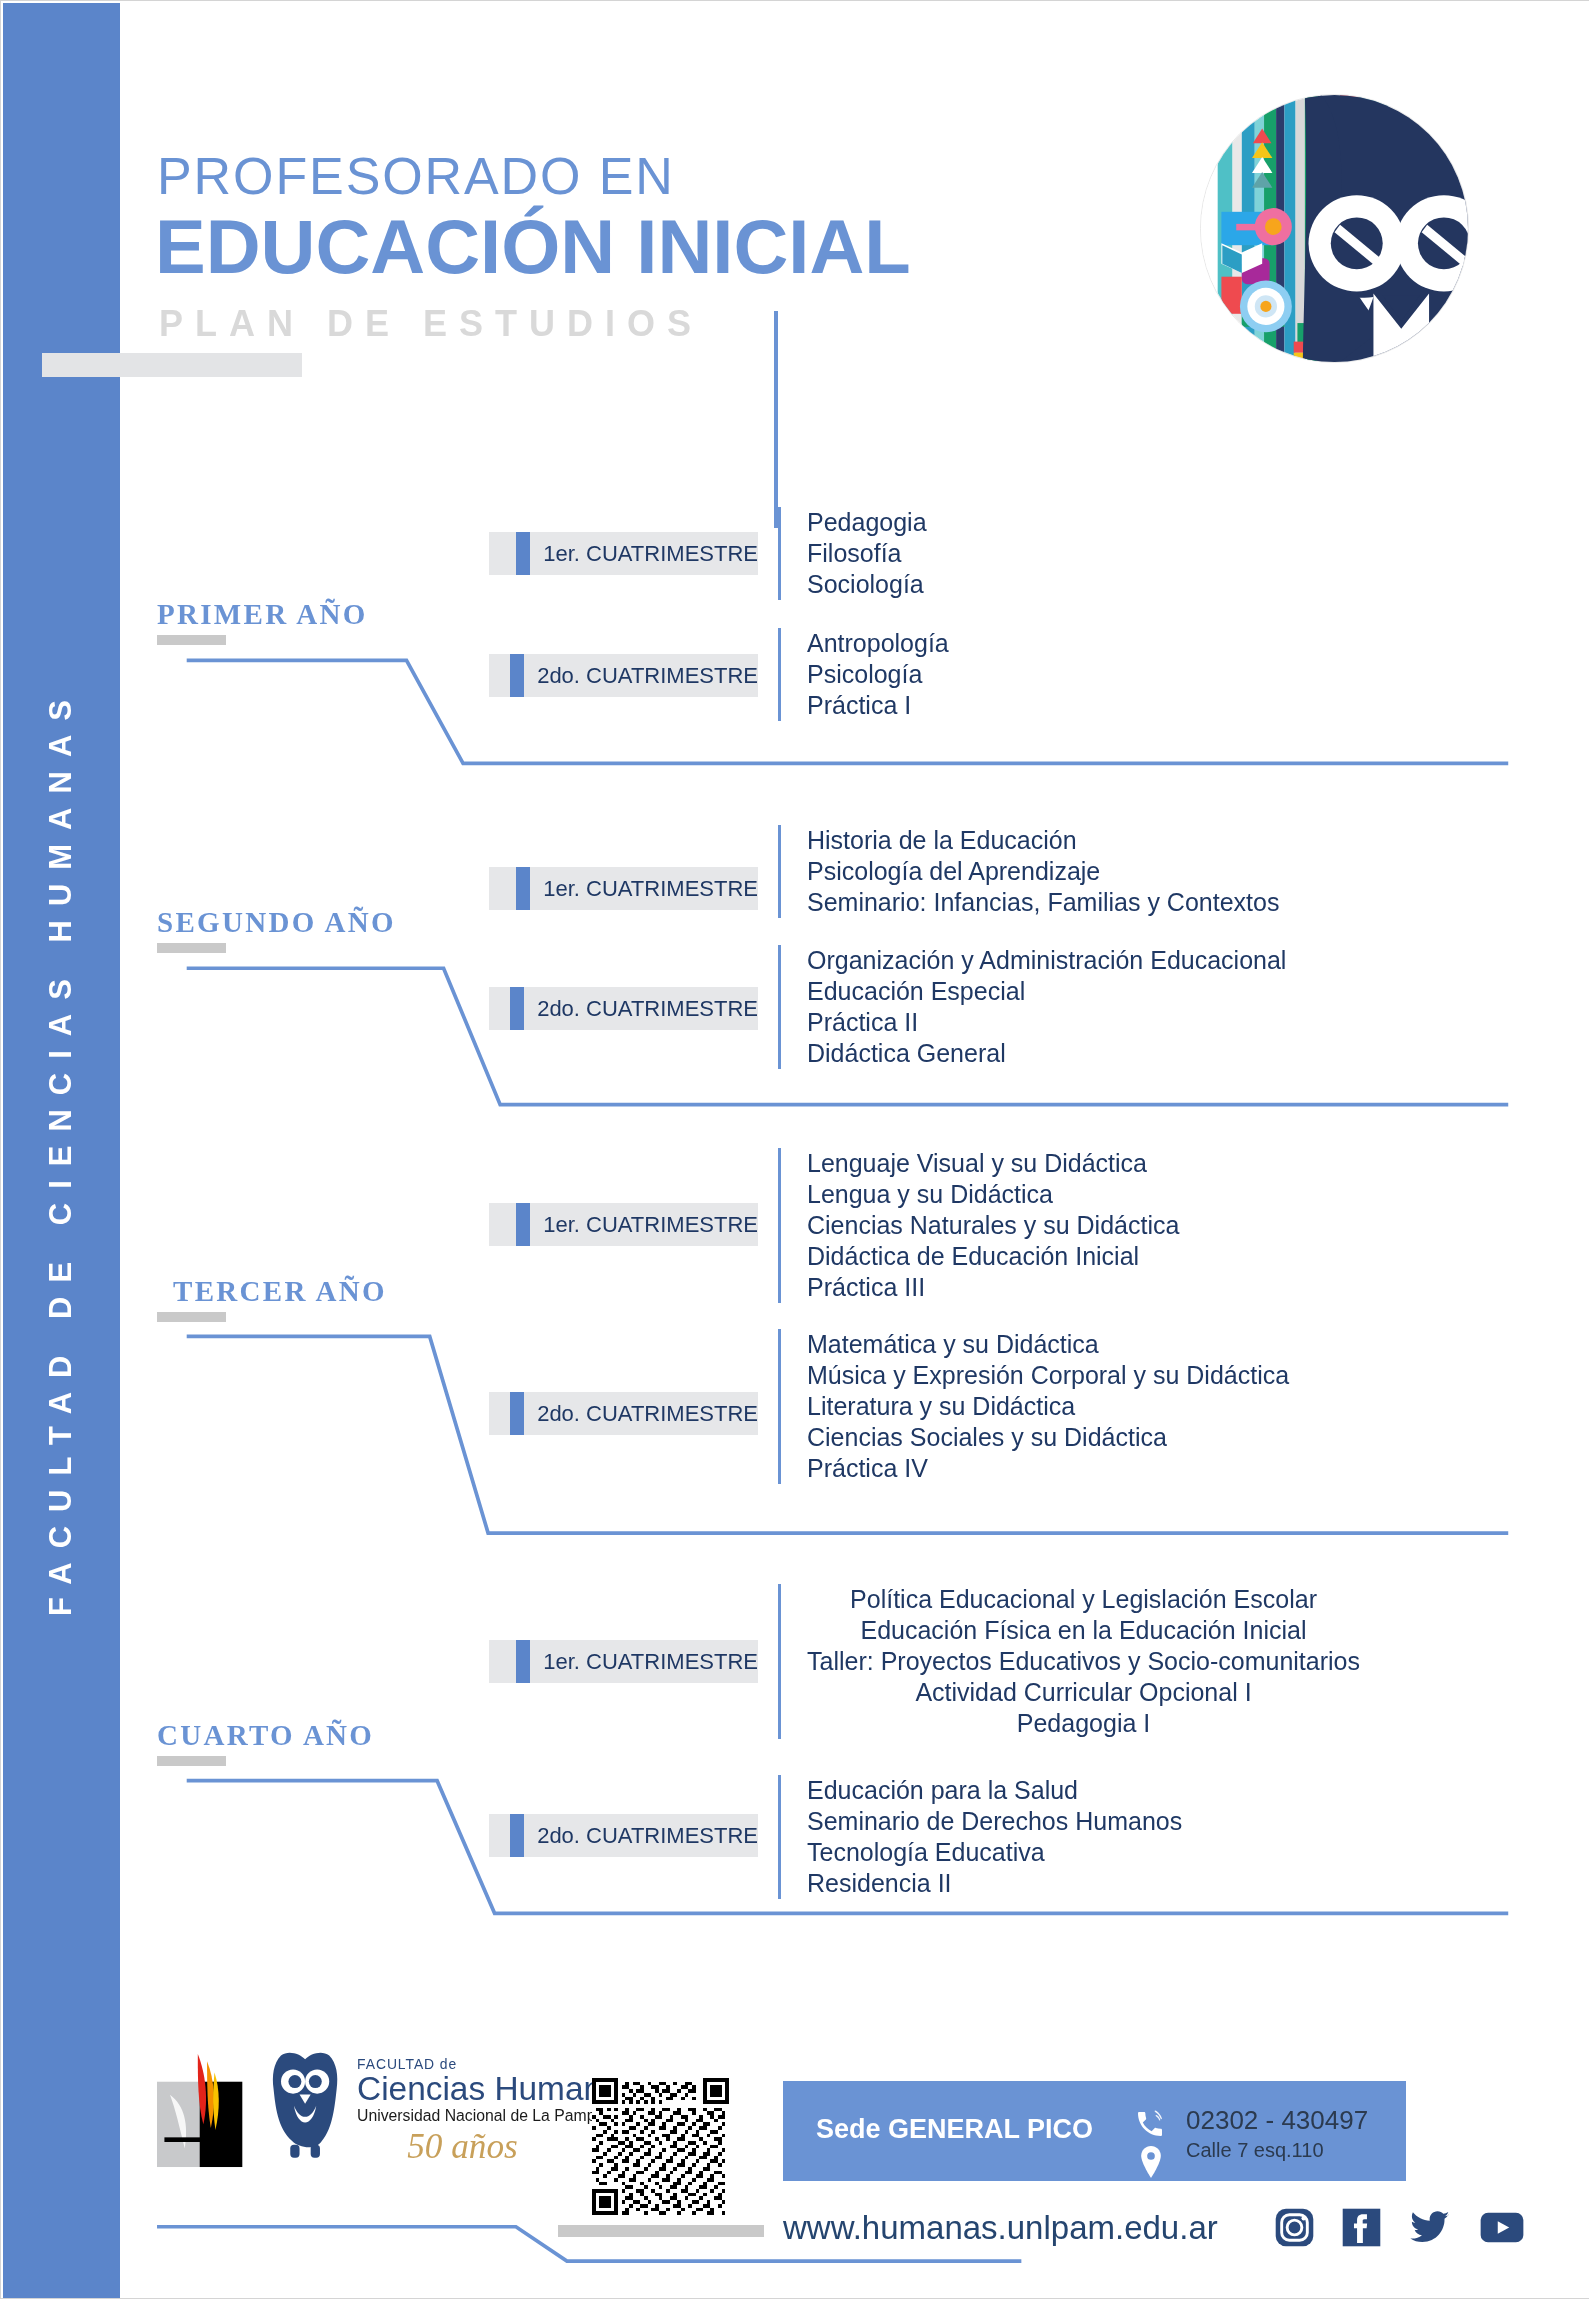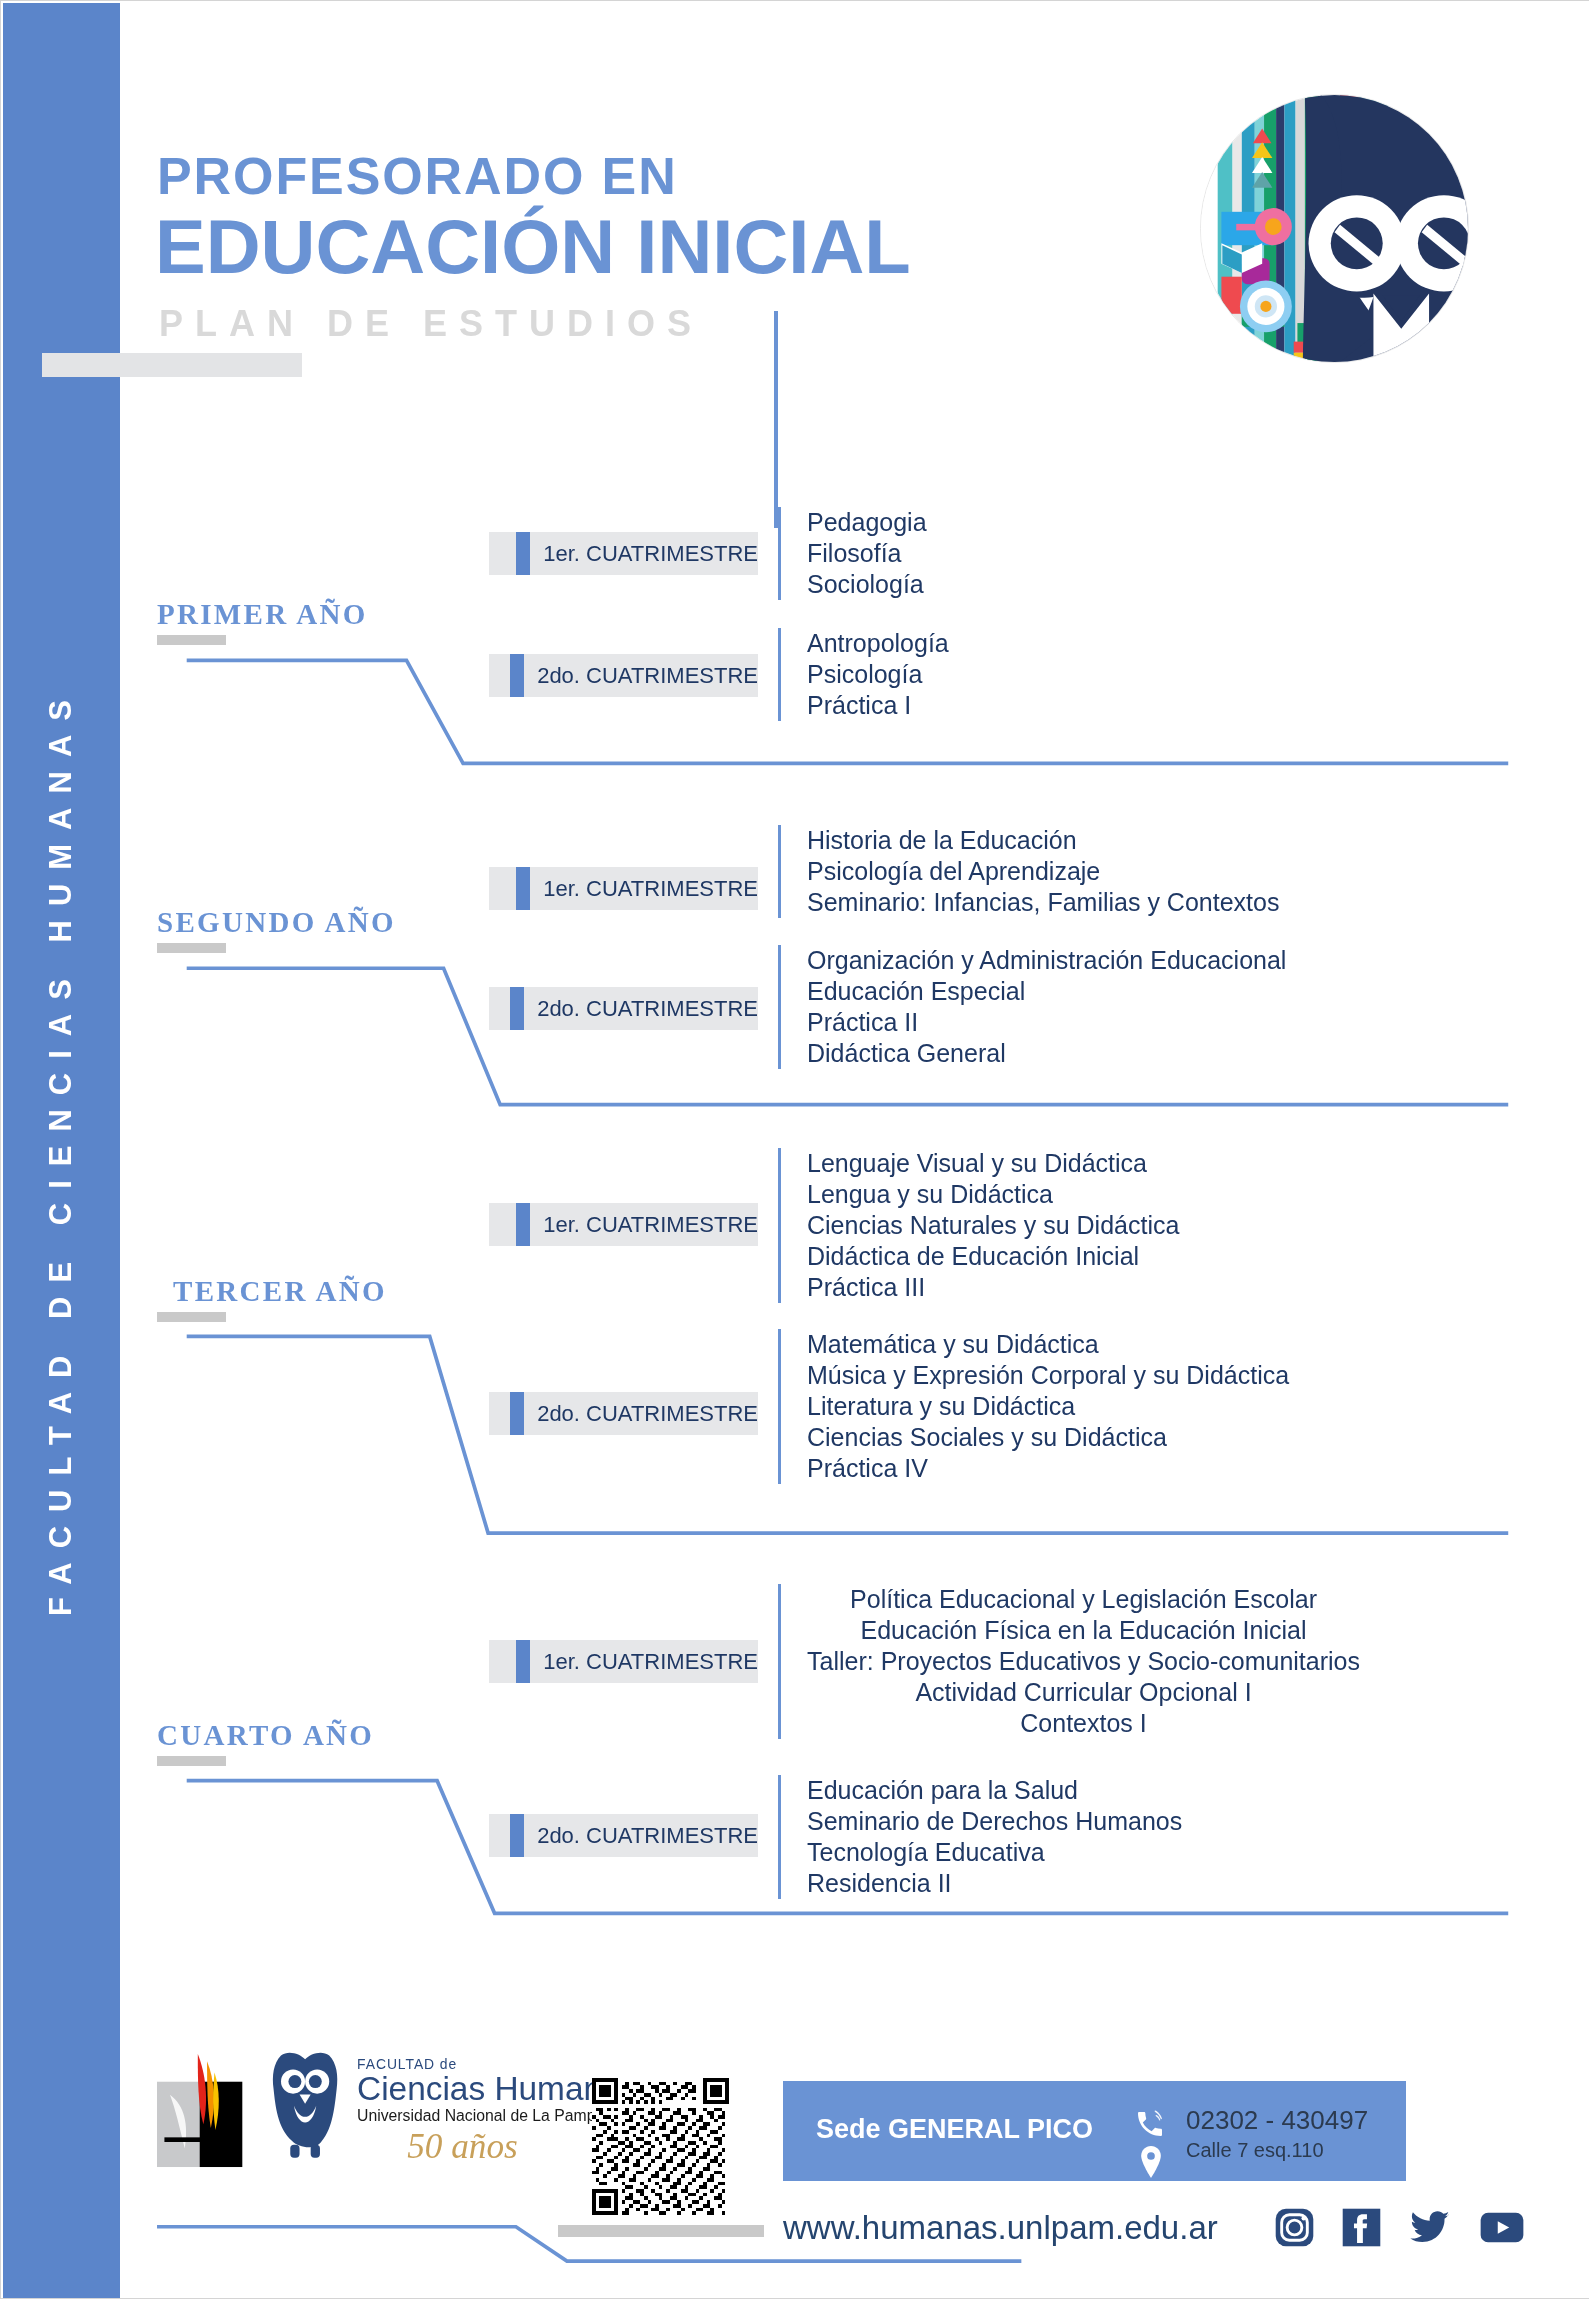--- a/index.html
+++ b/index.html
@@ -30,21 +30,21 @@
     color:#ffffff;
     font-size:31px;
     font-weight:bold;
     letter-spacing:14px;
     font-family:"Liberation Sans", sans-serif;
   }
 
   
   .hdr-line1{
     position:absolute;left:156px;top:145px;
-    font-size:52px;font-weight:bold;
+    font-size:52px;font-weight:normal;
     color:#6a93d4;
     letter-spacing:1.9px;
     font-family:"Liberation Sans", sans-serif;
   }
   .hdr-line2{
     position:absolute;left:154px;top:202px;
     font-size:76px;font-weight:bold;
     color:#6a93d4;
     letter-spacing:0px;
     font-family:"Liberation Sans", sans-serif;
@@ -345,21 +345,21 @@
 
   <div class="cuat-badge" style="left:488px;top:1639px;">
     <div class="bar"></div>
     <div class="txt">1er. CUATRIMESTRE</div>
   </div>
   <div class="subj-group" style="left:777px;top:1583px;text-align:center;">
     <div class="subj">Política Educacional y Legislación Escolar</div>
     <div class="subj">Educación Física en la Educación Inicial</div>
     <div class="subj">Taller: Proyectos Educativos y Socio-comunitarios</div>
     <div class="subj">Actividad Curricular Opcional I</div>
-    <div class="subj">Contextos I</div>
+    <div class="subj">Pedagogia I</div>
   </div>
 
   <div class="cuat-badge" style="left:488px;top:1813px;">
     <div class="bar"></div>
     <div class="txt">2do. CUATRIMESTRE</div>
   </div>
   <div class="subj-group" style="left:777px;top:1774px;">
     <div class="subj">Educación para la Salud</div>
     <div class="subj">Seminario de Derechos Humanos</div>
     <div class="subj">Tecnología Educativa</div>

